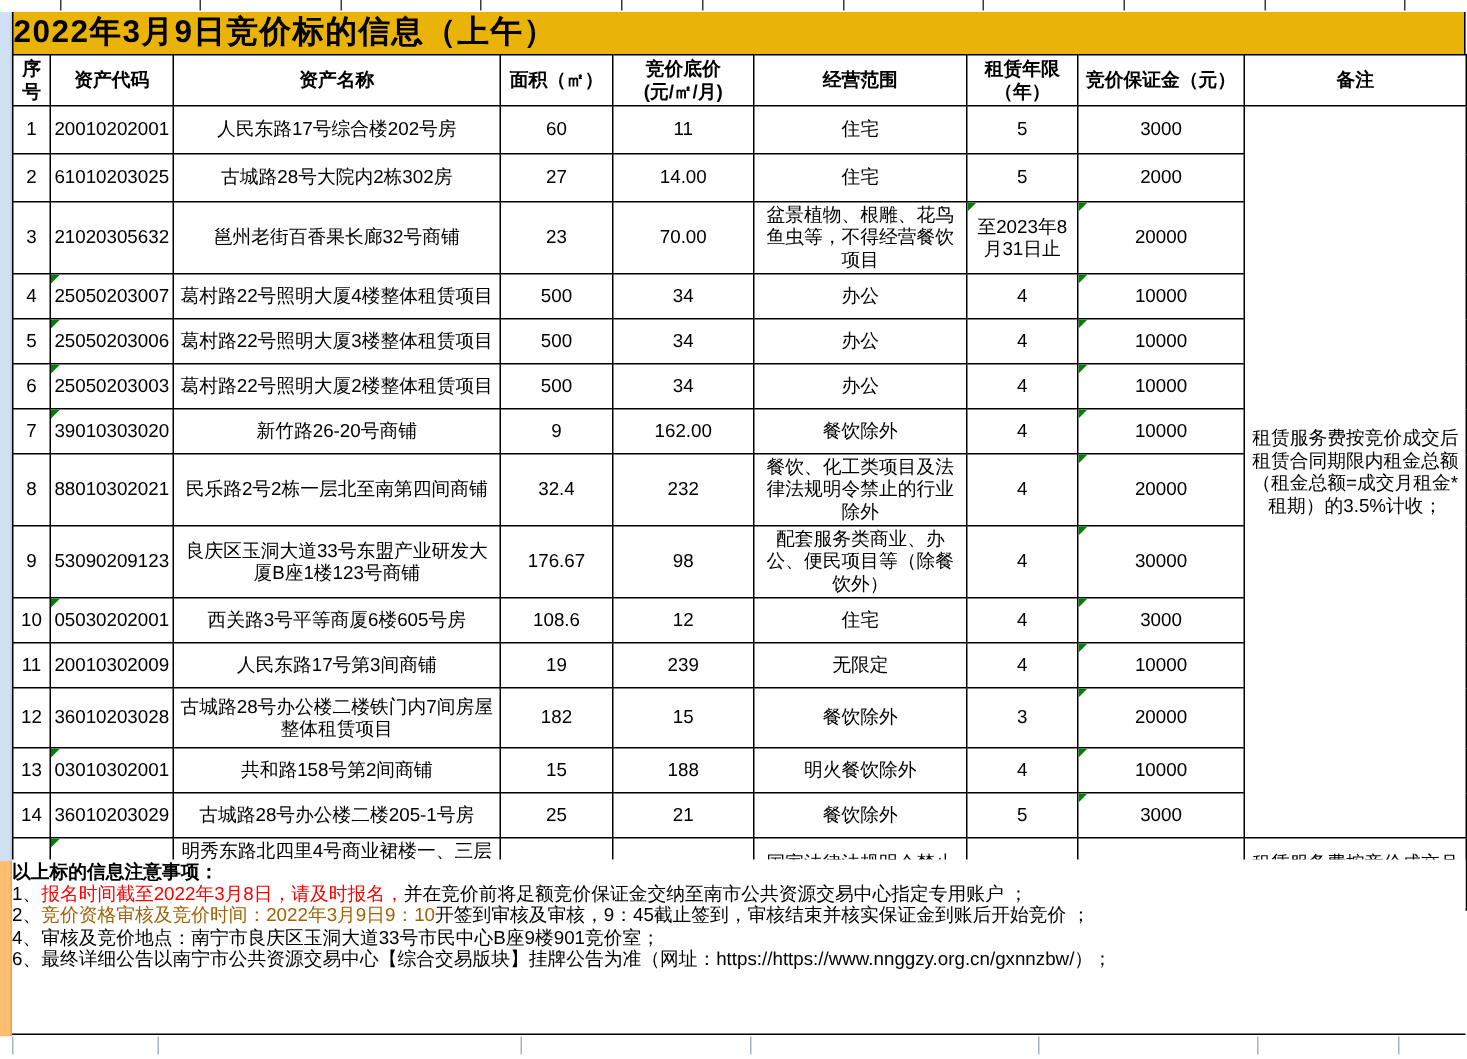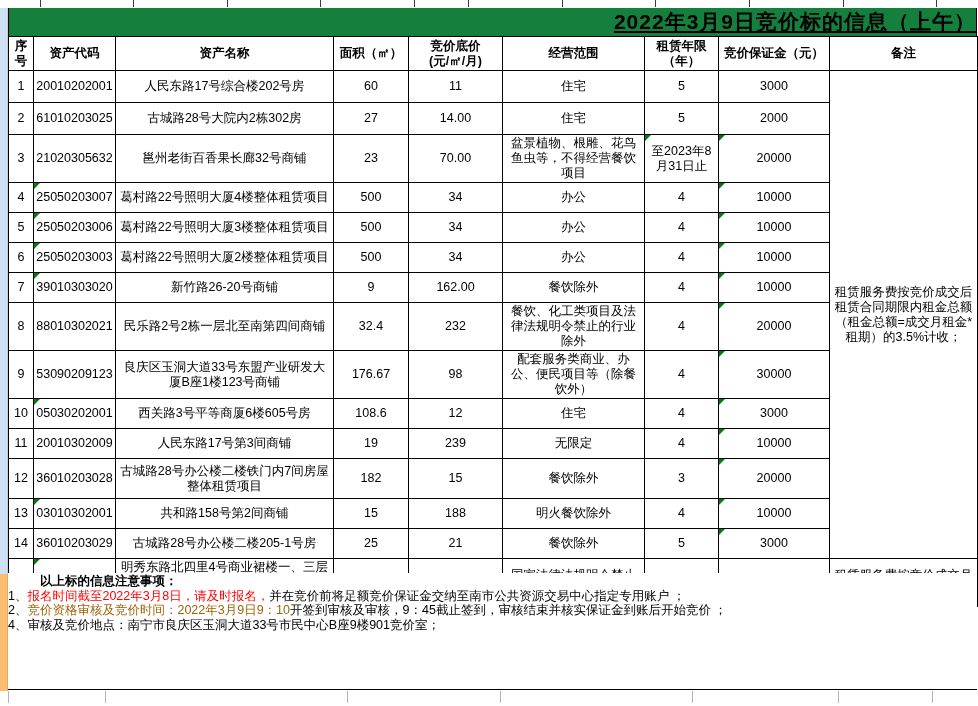--- a/index.html
+++ b/index.html
@@ -10,25 +10,24 @@
     color:#000;
   }
   
   .top-strip{position:absolute;top:0;left:0;width:978px;height:8px;background:#fff;}
   .top-strip .tick{position:absolute;top:0;width:1px;height:7px;background:#3a3a3a;}
   
   .strip-blue{position:absolute;left:0;top:8px;width:7px;height:566px;background:#cfe0f2;border-right:1px solid #b9cde4;}
   .strip-orange{position:absolute;left:0;top:574px;width:7px;height:117px;background:#fbbd6f;border-right:1px solid #e8a957;}
   .content{position:absolute;left:8px;top:8px;width:969px;}
   .sheet-title{
-    height:28px;line-height:27px;text-align:right;
+    height:28px;line-height:27px;text-align:left;
     font-size:21px;font-weight:bold;letter-spacing:1px;
     border-left:1px solid #000;border-right:1px solid #000;
-    background:#15803d;
-    text-decoration:underline;
+    background:#eab308;
   }
   table.sheet{border-collapse:collapse;table-layout:fixed;width:969px;background:#fff;}
   table.sheet th,table.sheet td{
     border:1px solid #000;
     font-size:12.5px;line-height:1.2;
     text-align:center;vertical-align:middle;
     padding:1px 2px;position:relative;
     overflow:hidden;word-break:break-all;
   }
   table.sheet th{font-weight:bold;height:31px;white-space:pre-line;}
@@ -39,21 +38,21 @@
   td.remark-merged{text-align:center;padding:0 3px;}
   td.remark15{text-align:left;padding:0 3px;}
   .flag{position:absolute;top:0;left:0;width:0;height:0;
         border-top:6px solid #008000;border-right:6px solid transparent;}
   .notes{
     position:absolute;left:8px;top:573px;width:969px;height:117px;
     font-size:12.5px;line-height:14.5px;white-space:nowrap;
     border-bottom:1px solid #000;background:#fff;overflow:hidden;
     padding-top:1px;box-sizing:border-box;
   }
-  .notes .note-heading{font-weight:bold;margin-left:32px;}
+  .notes .note-heading{font-weight:bold;}
   
   .bottom-strip{position:absolute;left:0;top:691px;width:978px;height:15px;background:#fff;}
   .bottom-strip .tick{position:absolute;top:0;width:1px;height:12px;background:#aab4c0;}
 </style>
 </head>
 <body>
 
 <div class="top-strip">
   <div class="tick" style="left:40px"></div>
     <div class="tick" style="left:133px"></div>
@@ -256,20 +255,21 @@
         </tr>
       </tbody>
   </table>
 </div>
 
 <div class="notes">
   <div class="note-heading">以上标的信息注意事项：</div>
 <div class="note-line"><span>1、</span><span style="color: rgb(255, 0, 0);">报名时间截至2022年3月8日，请及时报名，</span><span>并在竞价前将足额竞价保证金交纳至南市公共资源交易中心指定专用账户 ；</span></div>
     <div class="note-line"><span>2、</span><span style="color: #a16207;">竞价资格审核及竞价时间：2022年3月9日9：10</span><span>开签到审核及审核，9：45截止签到，审核结束并核实保证金到账后开始竞价 ；</span></div>
     <div class="note-line"><span>4、审核及竞价地点：南宁市良庆区玉洞大道33号市民中心B座9楼901竞价室；</span></div>
+    <div class="note-line"><span>6、最终详细公告以南宁市公共资源交易中心【综合交易版块】挂牌公告为准（网址：https://https://www.nnggzy.org.cn/gxnnzbw/）；</span></div>
   </div>
 
 <div class="bottom-strip">
   <div class="tick" style="left:8px"></div>
     <div class="tick" style="left:105px"></div>
   <div class="tick" style="left:347px"></div>
     <div class="tick" style="left:500px"></div>
   <div class="tick" style="left:692px"></div>
     <div class="tick" style="left:838px"></div>
   <div class="tick" style="left:932px"></div>

